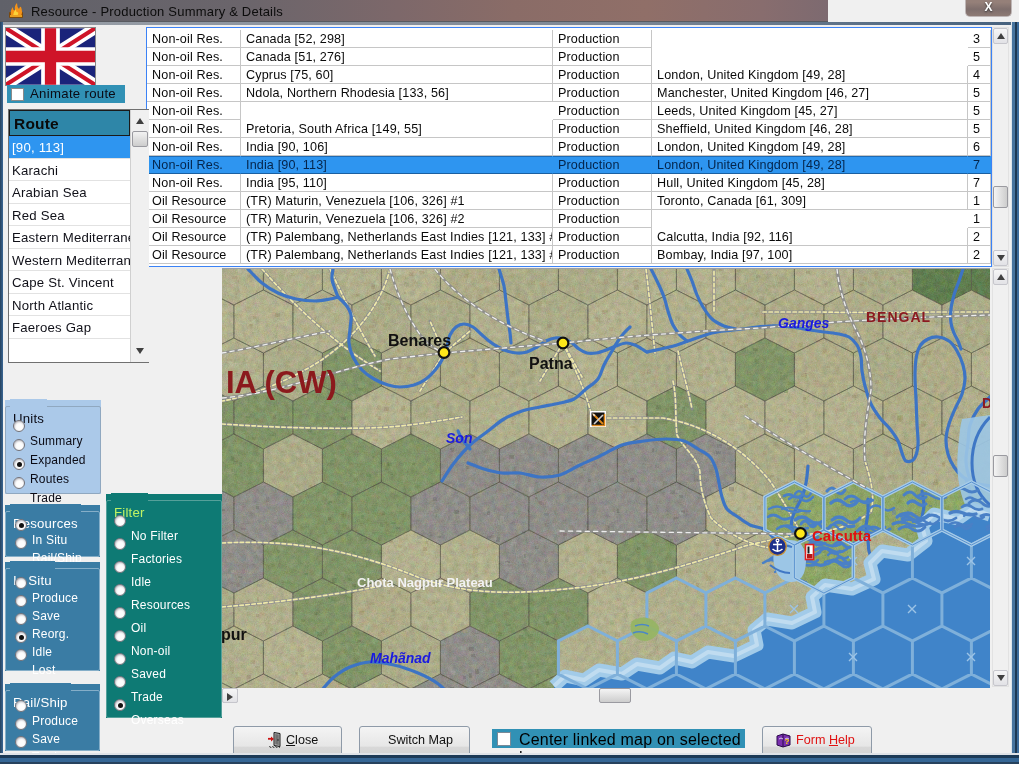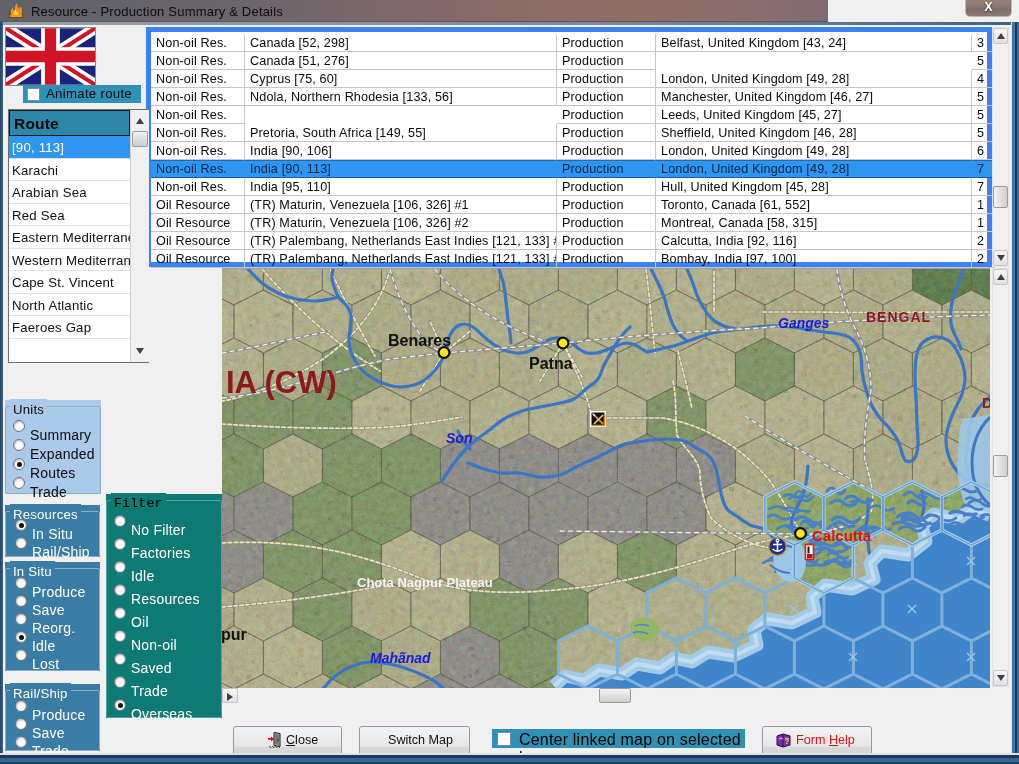--- a/index.html
+++ b/index.html
@@ -13,21 +13,21 @@
   color:#fff; text-align:center; font-size:12px; font-weight:bold; line-height:17px;
   text-shadow:0 1px 2px #333; }
 #client { position:absolute; left:3px; top:22px; width:1008px; height:731px; background:#f0f0f0; }
 
 .bl { position:absolute; left:0; top:22px; width:3px; height:742px; background:linear-gradient(90deg,#27425d,#3a6795); }
 .br { position:absolute; left:1011px; top:22px; width:8px; height:742px; background:linear-gradient(90deg,#dce3ea 0 1px,#46749f 1px 4px,#1c3854 4px 6px,#3c6c9c 6px); }
 .bb { position:absolute; left:0px; top:753px; width:1019px; height:11px; background:linear-gradient(180deg,#dfe3e8 0 2px,#1c3a57 2px 5px,#356695 5px 9px,#27425d 9px); }
 
 #flag { position:absolute; left:2px; top:5px; border:1px solid #888; line-height:0 }
 
-#anim { position:absolute; left:20px; top:63px; width:118px; height:18px; background:#3191b5; }
+#anim { position:absolute; left:4px; top:63px; width:118px; height:18px; background:#3191b5; }
 #anim .cb { position:absolute; left:4px; top:2.5px; width:13px; height:13px; background:#fff; border:1px solid #8a8a8a; }
 #anim .lb { position:absolute; left:23px; top:1px; font-size:13.2px; color:#0a0a14; letter-spacing:0.3px }
 
 #rlist { position:absolute; left:5px; top:87px; width:141px; height:254px; border:1px solid #707070; background:#fff; }
 #rhead { position:absolute; left:0px; top:0px; width:121px; height:26px; background:#2e86a8; border:1px solid #1a1a1a;
   font-size:15.5px; font-weight:bold; color:#0a0a0a; padding:4px 17px 0 4px; letter-spacing:0.2px }
 #ritems { position:absolute; left:0; top:26px; width:121px; }
 .ritem { height:22.5px; border-bottom:1px solid #e2e2e2; font-size:13.2px; color:#101018; padding:4px 0 0 3px;
   letter-spacing:0.2px; white-space:nowrap; overflow:hidden }
 .rsel { background:#2e95f0; color:#fff; }
@@ -36,40 +36,40 @@
 #rsb .ard { position:absolute; bottom:8px; left:5px; }
 #rsb .th { position:absolute; top:21px; left:1px; width:16px; height:16px; background:linear-gradient(180deg,#f2f2f2,#cdcdcd);
   border:1px solid #9a9aa0; border-radius:2px }
 .aru { width:0;height:0;border-left:4.5px solid transparent;border-right:4.5px solid transparent;border-bottom:6px solid #404040; display:inline-block }
 .ard { width:0;height:0;border-left:4.5px solid transparent;border-right:4.5px solid transparent;border-top:6px solid #404040; display:inline-block }
 .arl { width:0;height:0;border-top:4.5px solid transparent;border-bottom:4.5px solid transparent;border-right:6px solid #404040; display:inline-block }
 .arr { width:0;height:0;border-top:4.5px solid transparent;border-bottom:4.5px solid transparent;border-left:6px solid #404040; display:inline-block }
 
 .grp { position:absolute; }
 .gframe { position:absolute; left:0px; right:0px; top:6px; bottom:0px; border:1px solid; border-radius:2px; }
-.gcap { position:absolute; top:-1px; left:5px; padding:4px 3px; font-size:13.2px; letter-spacing:0.2px; line-height:14px }
+.gcap { position:absolute; top:-1px; left:5px; padding:13px 3px; font-size:13.2px; letter-spacing:0.2px; line-height:14px }
 #gunits { left:2px; top:378px; width:96px; height:94px; background:#abc9e9; }
 #gunits .gframe { border-color:#90a8c0; }
 #gunits .gcap { color:#0a0a14; background:#abc9e9; }
 #gres { left:2px; top:483px; width:95px; height:52px; background:#3a7ca4; }
 #ginsitu { left:2px; top:540px; width:95px; height:109px; background:#3a7ca4; }
 #grail { left:2px; top:662px; width:95px; height:67px; background:#3a7ca4; }
 #gres .gframe, #ginsitu .gframe, #grail .gframe { border-color:#85aec8; }
 #gres .gcap, #ginsitu .gcap, #grail .gcap { color:#fff; background:#3a7ca4; }
 #gfilt { left:103px; top:472px; width:116px; height:224px; background:#0e7a74; }
 #gfilt .gframe { border-color:#55a09a; }
-#gfilt .gcap { color:#000000; background:#0e7a74;font-family:Liberation Mono, monospace; }
+#gfilt .gcap { color:#bef264; background:#0e7a74; }
 .radio { position:absolute; height:16px; white-space:nowrap }
 .rcirc { position:absolute; left:0; top:1px; width:12px; height:12px; border-radius:50%; background:#fdfdfd;
   border:1px solid #707078; box-shadow:inset 0.5px 1px 2px #b0b0b8; }
 .rdot { position:absolute; left:2.5px; top:2.5px; width:5px; height:5px; border-radius:50%; background:#111; }
-.rlab { position:absolute; left:17px; top:8px; font-size:14px; color:#0a0a14; letter-spacing:0.2px }
+.rlab { position:absolute; left:17px; top:15px; font-size:12px; color:#0a0a14; letter-spacing:0.2px }
 .wlbl { color:#fff; }
 
-#tbl { position:absolute; left:143px; top:5px; width:846px; height:240px; background:#fff; border:5px solid #3b82f6; }
+#tbl { position:absolute; left:143px; top:5px; width:846px; height:240px; background:#fff; border:1px solid #3b82f6; }
 .trow { position:absolute; left:0; width:844px; height:18px; }
 .tc { position:absolute; top:0; height:18px; font-size:12.6px; color:#0a0a0a; padding:1.5px 0 0 5px;
   border-right:1px solid #c6c6c6; border-bottom:1px solid #c6c6c6; white-space:nowrap; overflow:hidden; letter-spacing:0.14px }
 .tc1 { left:0; width:94px; }
 .tc2 { left:94px; width:312px; }
 .tc3 { left:406px; width:99px; }
 .tc4 { left:505px; width:316px; }
 .tc5 { left:821px; width:23px; }
 .sel .tc { background:#2e95f0; border-right-color:#2e95f0; border-bottom-color:#1a5fa0; color:#04244a; box-shadow:inset 0 1px 0 #1f6ab2 }
 
@@ -94,21 +94,20 @@
 </style></head>
 <body>
 <div id="win">
   <div id="client">
 
     <div id="tbl">
         <div class="trow" style="top:2px">
           <div class="tc tc1">Non-oil Res.</div>
           <div class="tc tc2">Canada [52, 298]</div>
           <div class="tc tc3">Production</div>
-          <div class="tc tc4">Belfast, United Kingdom [43, 24]</div>
           <div class="tc tc5">3</div>
         </div>
 <div class="trow" style="top:20px">
           <div class="tc tc1">Non-oil Res.</div>
           <div class="tc tc2">Canada [51, 276]</div>
           <div class="tc tc3">Production</div>
           <div class="tc tc5">5</div>
         </div>
 <div class="trow" style="top:38px">
           <div class="tc tc1">Non-oil Res.</div>
@@ -155,28 +154,27 @@
           <div class="tc tc1">Non-oil Res.</div>
           <div class="tc tc2">India [95, 110]</div>
           <div class="tc tc3">Production</div>
           <div class="tc tc4">Hull, United Kingdom [45, 28]</div>
           <div class="tc tc5">7</div>
         </div>
 <div class="trow" style="top:164px">
           <div class="tc tc1">Oil Resource</div>
           <div class="tc tc2">(TR) Maturin, Venezuela [106, 326] #1</div>
           <div class="tc tc3">Production</div>
-          <div class="tc tc4">Toronto, Canada [61, 552]</div>
+          <div class="tc tc4">Toronto, Canada [61, 309]</div>
           <div class="tc tc5">1</div>
         </div>
 <div class="trow" style="top:182px">
           <div class="tc tc1">Oil Resource</div>
           <div class="tc tc2">(TR) Maturin, Venezuela [106, 326] #2</div>
           <div class="tc tc3">Production</div>
-          <div class="tc tc4">Montreal, Canada [58, 315]</div>
           <div class="tc tc5">1</div>
         </div>
 <div class="trow" style="top:200px">
           <div class="tc tc1">Oil Resource</div>
           <div class="tc tc2">(TR) Palembang, Netherlands East Indies [121, 133] #</div>
           <div class="tc tc3">Production</div>
           <div class="tc tc4">Calcutta, India [92, 116]</div>
           <div class="tc tc5">2</div>
         </div>
 <div class="trow" style="top:218px">

